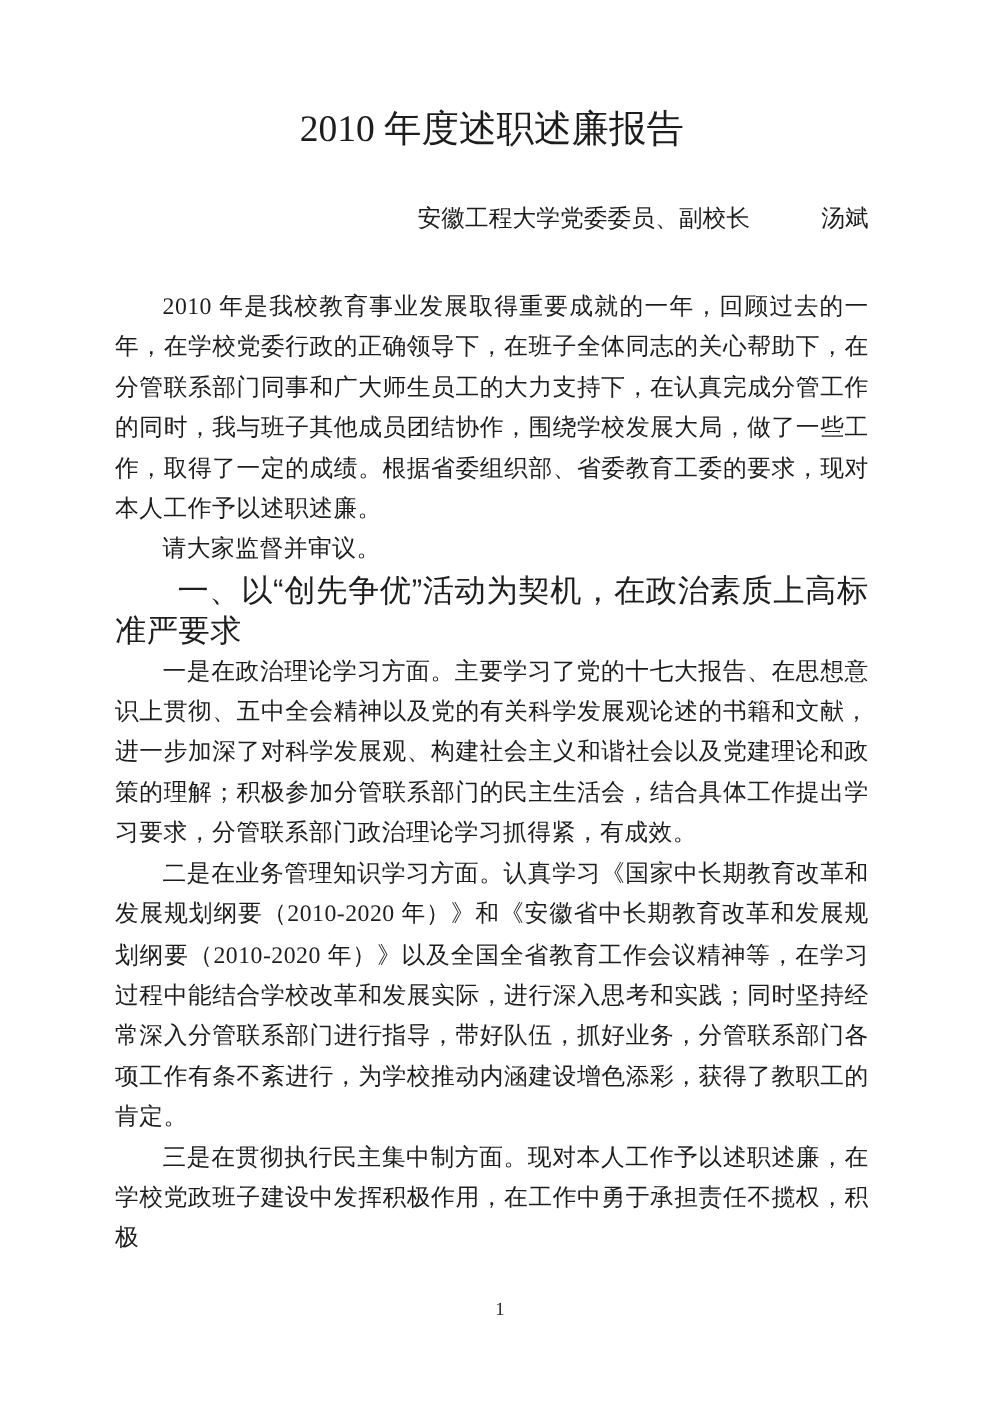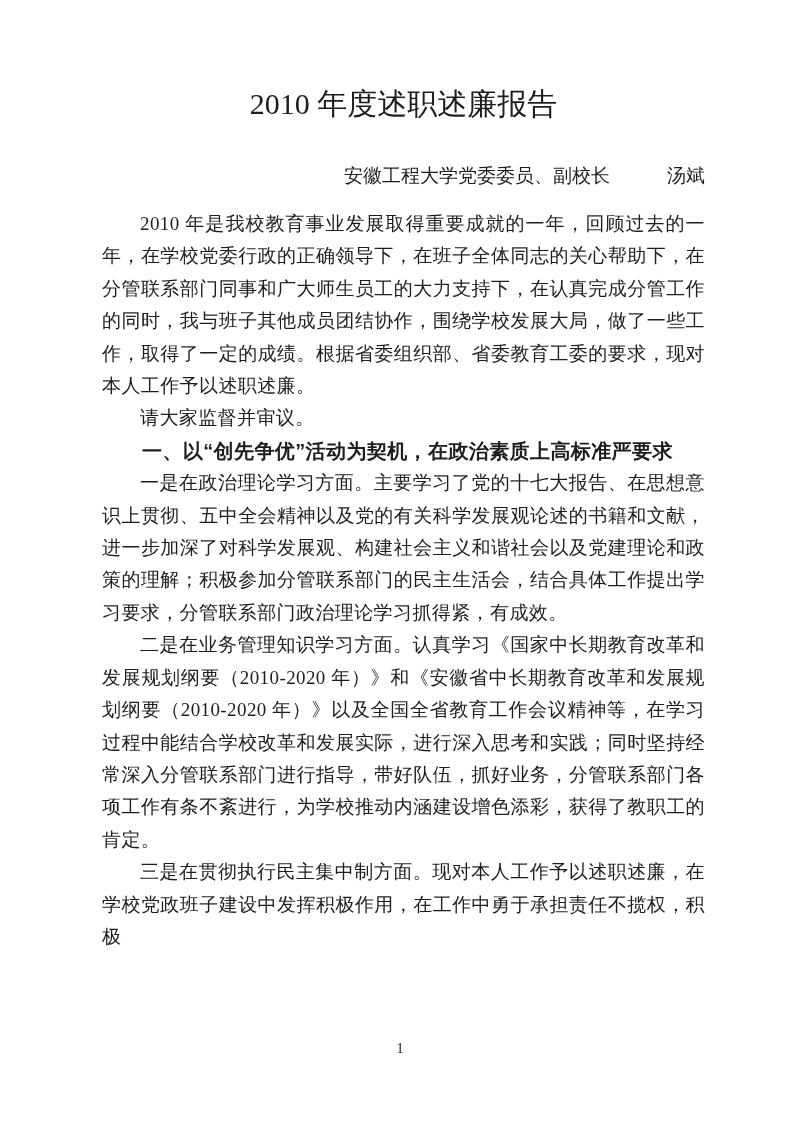--- a/index.html
+++ b/index.html
@@ -11,55 +11,55 @@
     position: relative;
     width: 800px;
     height: 1131px;
     background: #ffffff;
     color: #1d1d1d;
     font-family: "Liberation Serif", "DejaVu Serif", serif;
     overflow: hidden;
   }
   .content {
     position: absolute;
-    left: 102px;
+    left: 92px;
     top: 0;
     width: 603px;
   }
   .doc-title {
     margin: 0;
     padding-top: 84px;
     font-size: 30px;
     font-weight: 400;
     line-height: 40px;
     text-align: center;
     white-space: nowrap;
   }
   .author-line {
     margin-top: 40px;
     font-size: 19px;
     line-height: 24px;
     text-align: right;
     white-space: pre;
   }
   .doc-body {
-    margin-top: 20px;
+    margin-top: 42px;
     font-size: 19px;
     line-height: 32.4px;
     letter-spacing: 0.4px;
     text-align: justify;
   }
   .doc-body p {
     margin: 0;
     text-indent: 2em;
   }
   .doc-body p.section-heading {
     font-family: "Liberation Sans", "DejaVu Sans", sans-serif;
-    font-weight: 700;
-    font-size: 20px;
+    font-weight: 400;
+    font-size: 25px;
   }
   .page-number {
     position: absolute;
     top: 1040px;
     left: 0;
     width: 100%;
     text-align: center;
     font-size: 15px;
     color: #2a2a2a;
   }

